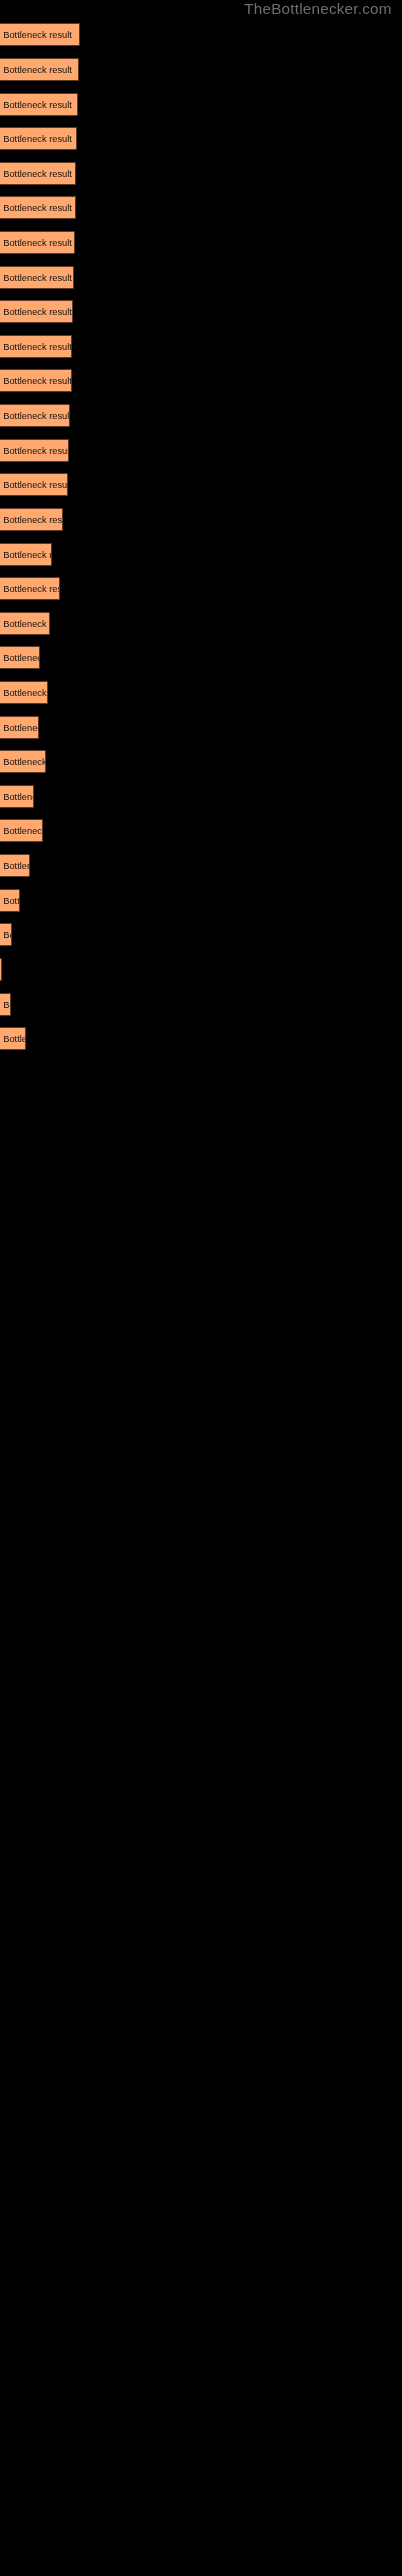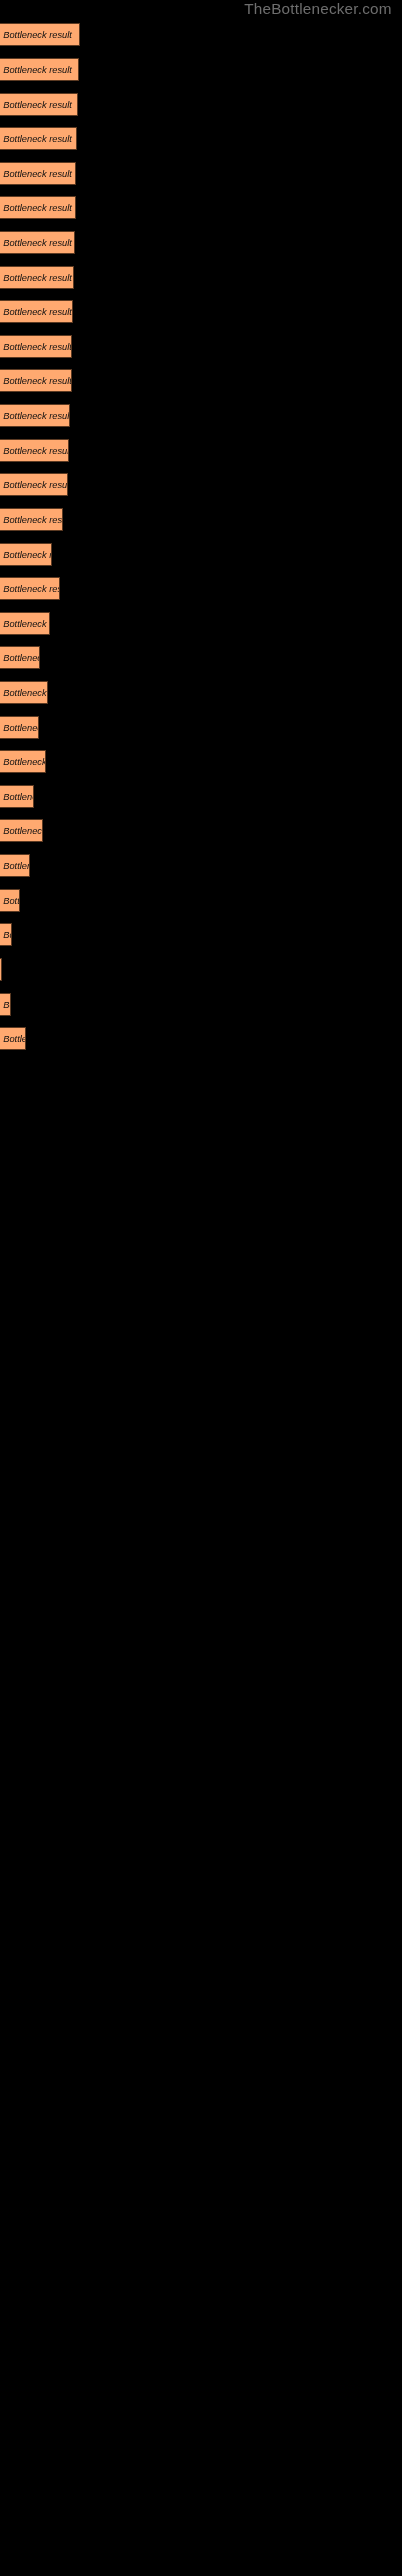--- a/index.html
+++ b/index.html
@@ -31,21 +31,20 @@
     font-family: "Liberation Sans", sans-serif;
     white-space: nowrap;
   }
 
   .chart-area {
     position: absolute;
     top: 0;
     left: 0;
     width: 372px;
     height: 2576px;
-    font-style: italic;
   }
 
   .bar-row {
     position: absolute;
     left: 0px;
     height: 22.5px;
   }
 
   .bar {
     position: absolute;

